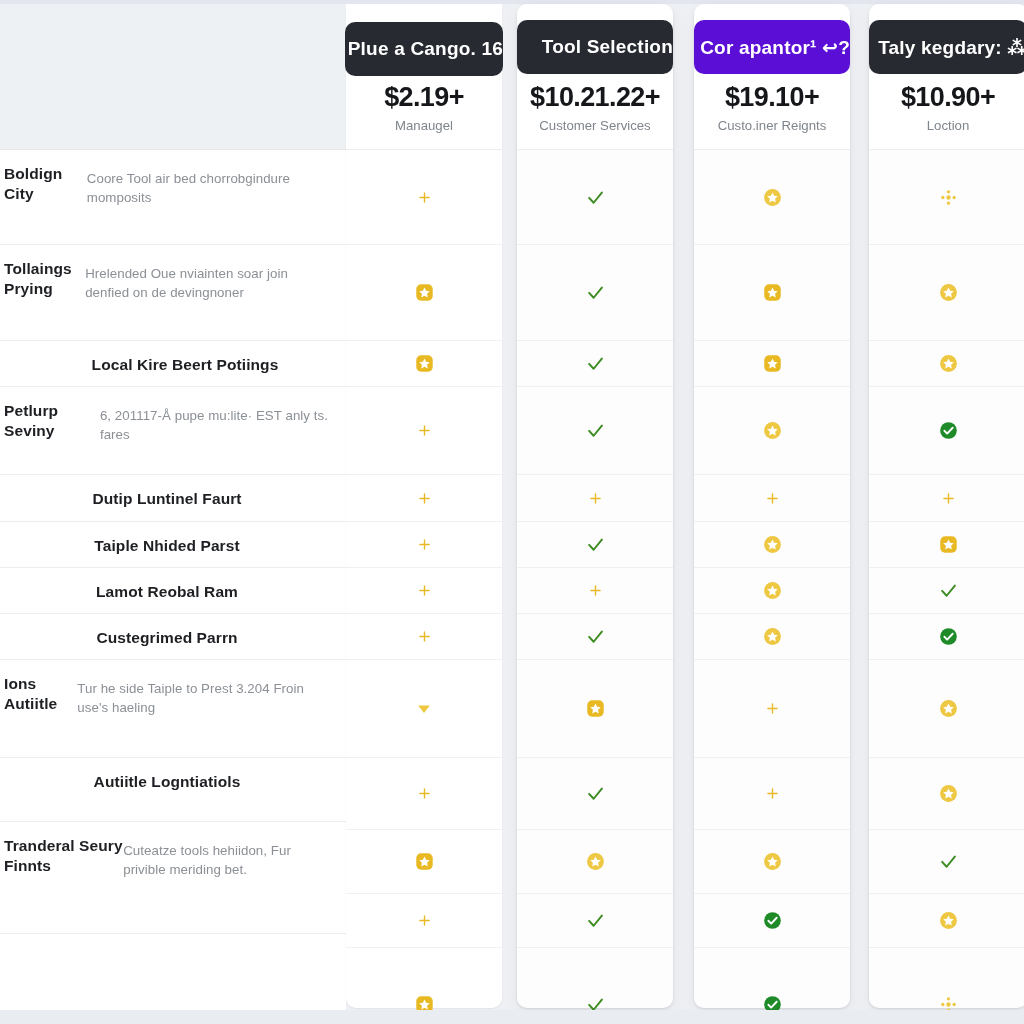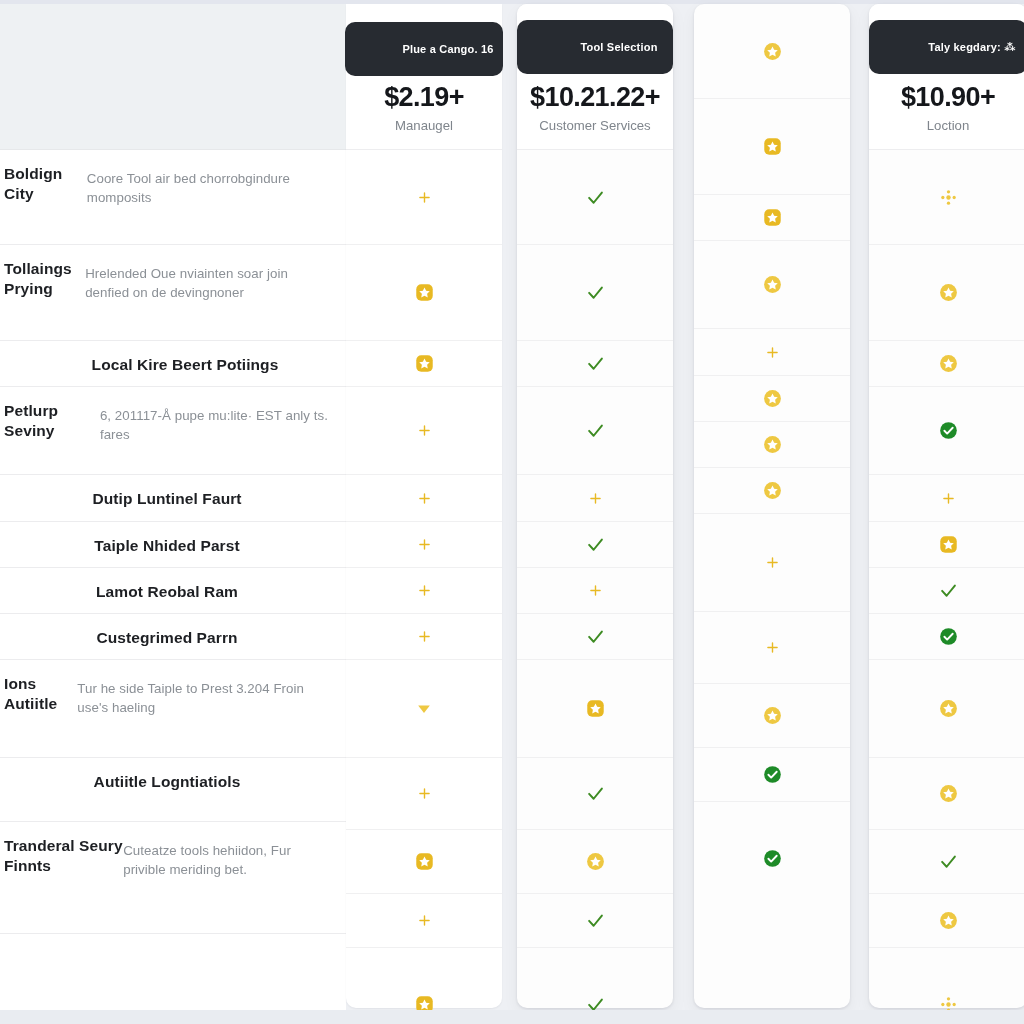--- a/index.html
+++ b/index.html
@@ -57,22 +57,22 @@
     border-radius:10px 10px 0 0;
     display:flex;flex-direction:column;align-items:center;
     justify-content:flex-end;padding-bottom:16px;
   }
   .c0 .cardhead{border-radius:0;}
 
   
   .ribbon{
     position:absolute;left:0;right:0;top:8px;height:54px;
     border-radius:10px;
-    display:flex;align-items:center;justify-content:center;
-    color:#fff;font-size:11px;font-weight:700;letter-spacing:.2px;
+    display:flex;align-items:center;justify-content:flex-end;
+    color:#fff;font-size:19px;font-weight:700;letter-spacing:.2px;
     white-space:nowrap;overflow:hidden;padding-left:48px;
   }
   .c0 .ribbon{top:10px;left:-1px;right:-1px;}
   .ribbon .notch{
     position:absolute;left:50%;bottom:-15px;transform:translateX(-50%);
     width:0;height:0;border-left:22px solid transparent;
     border-right:22px solid transparent;border-top:16px solid currentColor;
   }
   .ribbon-wrap{position:absolute;left:0;right:0;top:8px;height:70px;}
 
@@ -306,20 +306,30 @@
             <path d="M3.5 10.5l6 6.5L20.5 3.5" stroke="#3d8b22" stroke-width="2.6" stroke-linecap="round" stroke-linejoin="round" fill="none"></path>
           </svg>
         </div>
         <div class="crow" style="height: 112px;">
           <svg class="ic check" viewBox="0 0 24 20">
             <path d="M3.5 10.5l6 6.5L20.5 3.5" stroke="#3d8b22" stroke-width="2.6" stroke-linecap="round" stroke-linejoin="round" fill="none"></path>
           </svg>
         </div>
       </div>
       <div class="card c2">
+        <div class="cardhead">
+          <div class="ribbon-wrap">
+            <div class="ribbon" style="background: rgb(91, 15, 214); color: rgb(91, 15, 214);">
+              <span style="color: rgb(255, 255, 255);">Cor apantor¹ ↩?</span>
+              <span class="notch"></span>
+            </div>
+          </div>
+          <div class="price">$19.10+</div>
+          <div class="psub">Custo.iner Reignts</div>
+        </div>
         <div class="crow" style="height: 95px;">
           <svg class="ic badge" viewBox="0 0 24 24">
             <circle cx="12" cy="12" r="10.6" fill="#eec842"></circle>
             <path d="M12 5.6l2.05 4.3 4.6.62-3.35 3.2.82 4.62L12 16.1 7.88 18.34l.82-4.62-3.35-3.2 4.6-.62z" fill="#fff"></path>
           </svg>
         </div>
         <div class="crow" style="height: 96px;">
           <svg class="ic badge" viewBox="0 0 24 24">
             <rect x="1.6" y="1.6" width="20.8" height="20.8" rx="6.2" fill="#e8b923"></rect>
             <path d="M12 5.6l2.05 4.3 4.6.62-3.35 3.2.82 4.62L12 16.1 7.88 18.34l.82-4.62-3.35-3.2 4.6-.62z" fill="#fff"></path>

